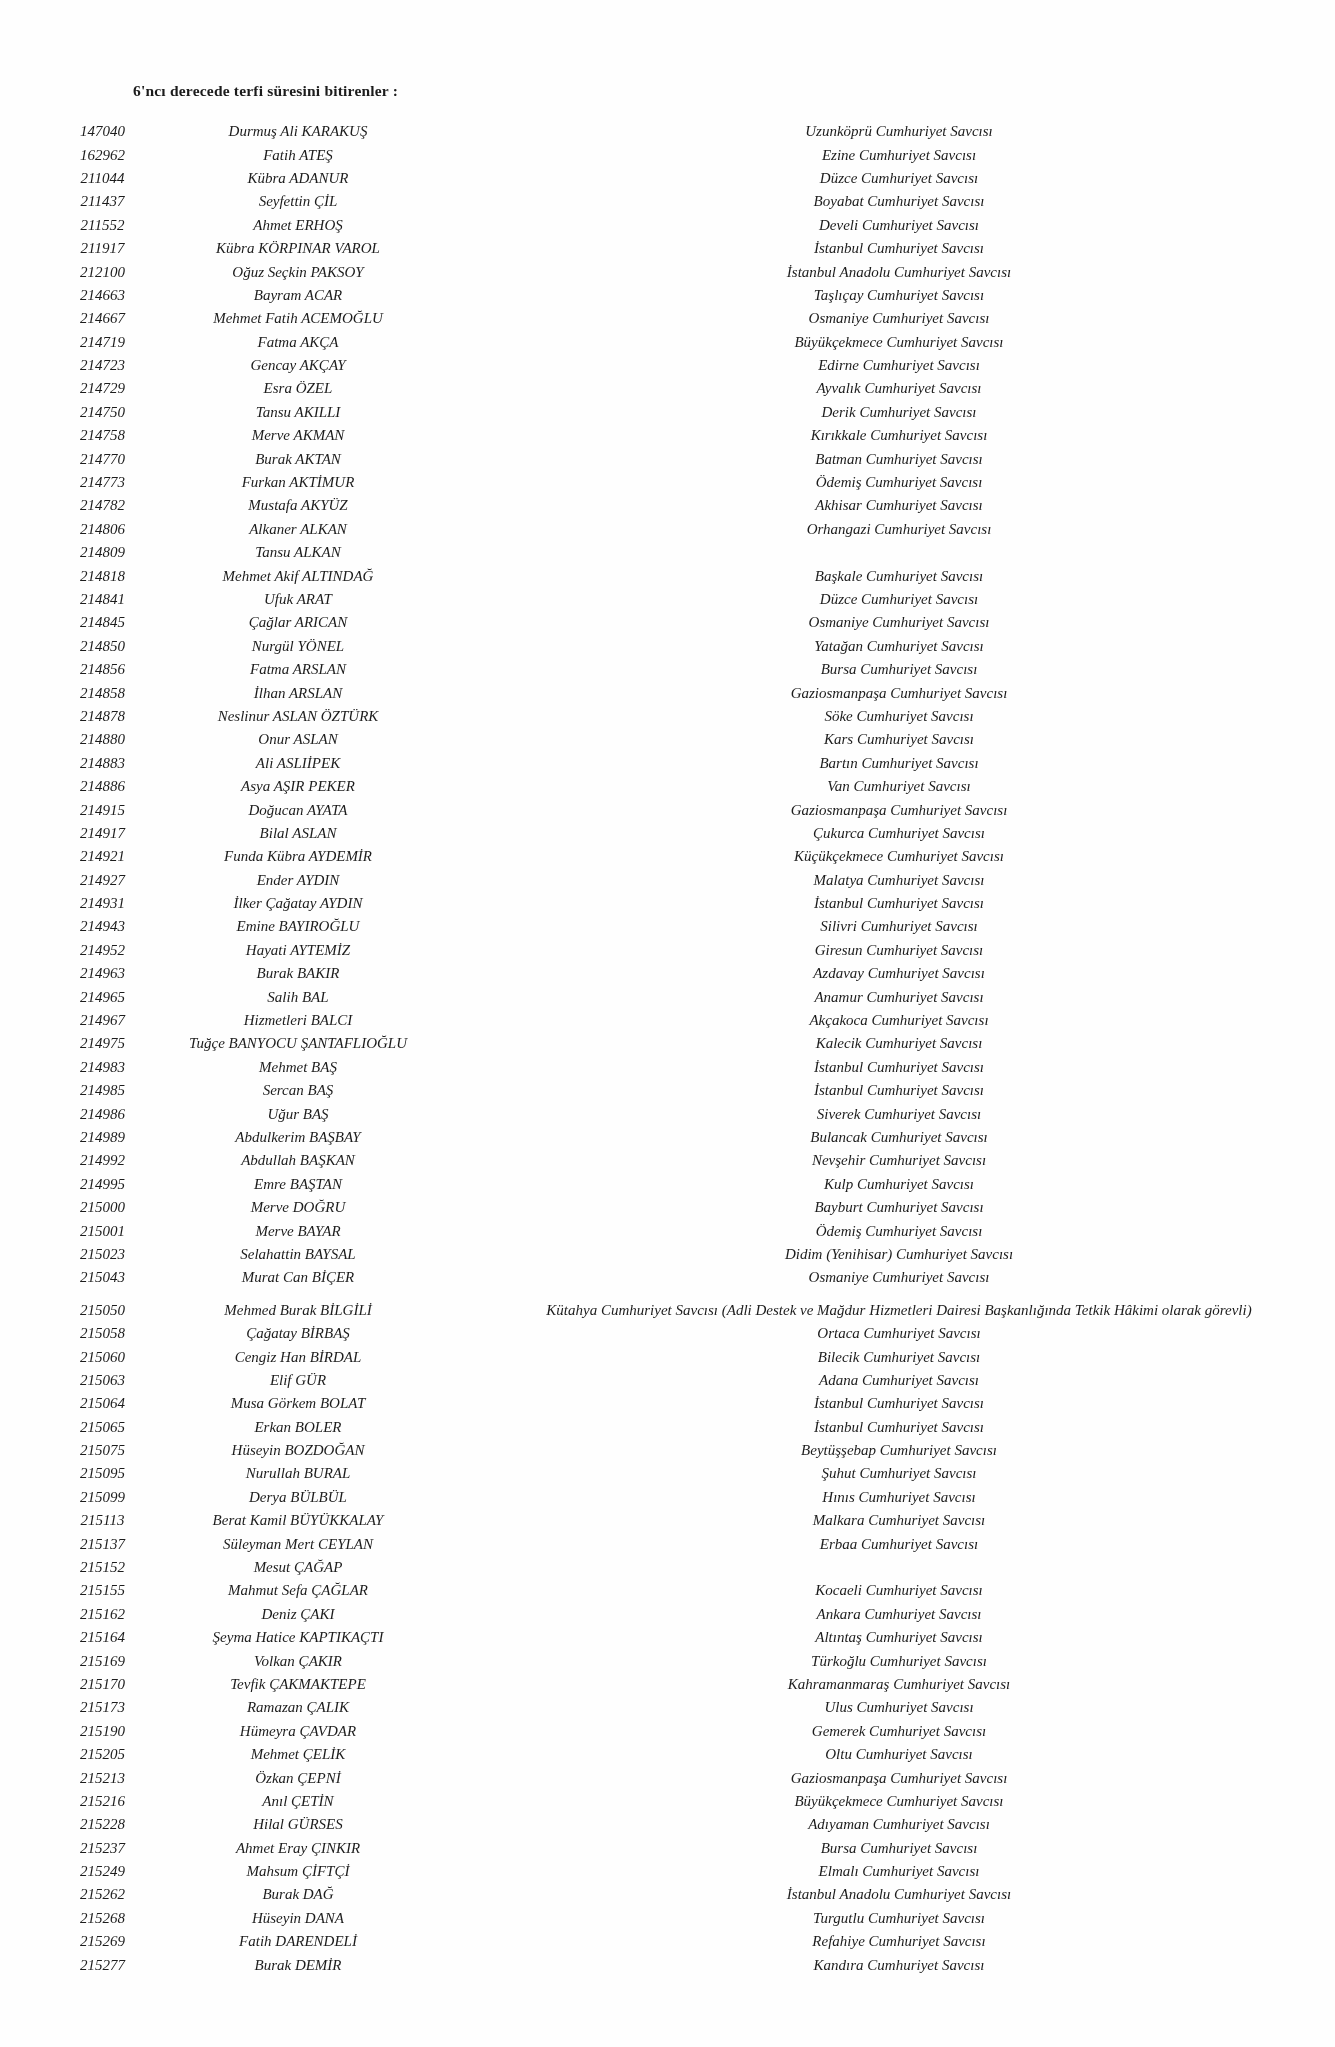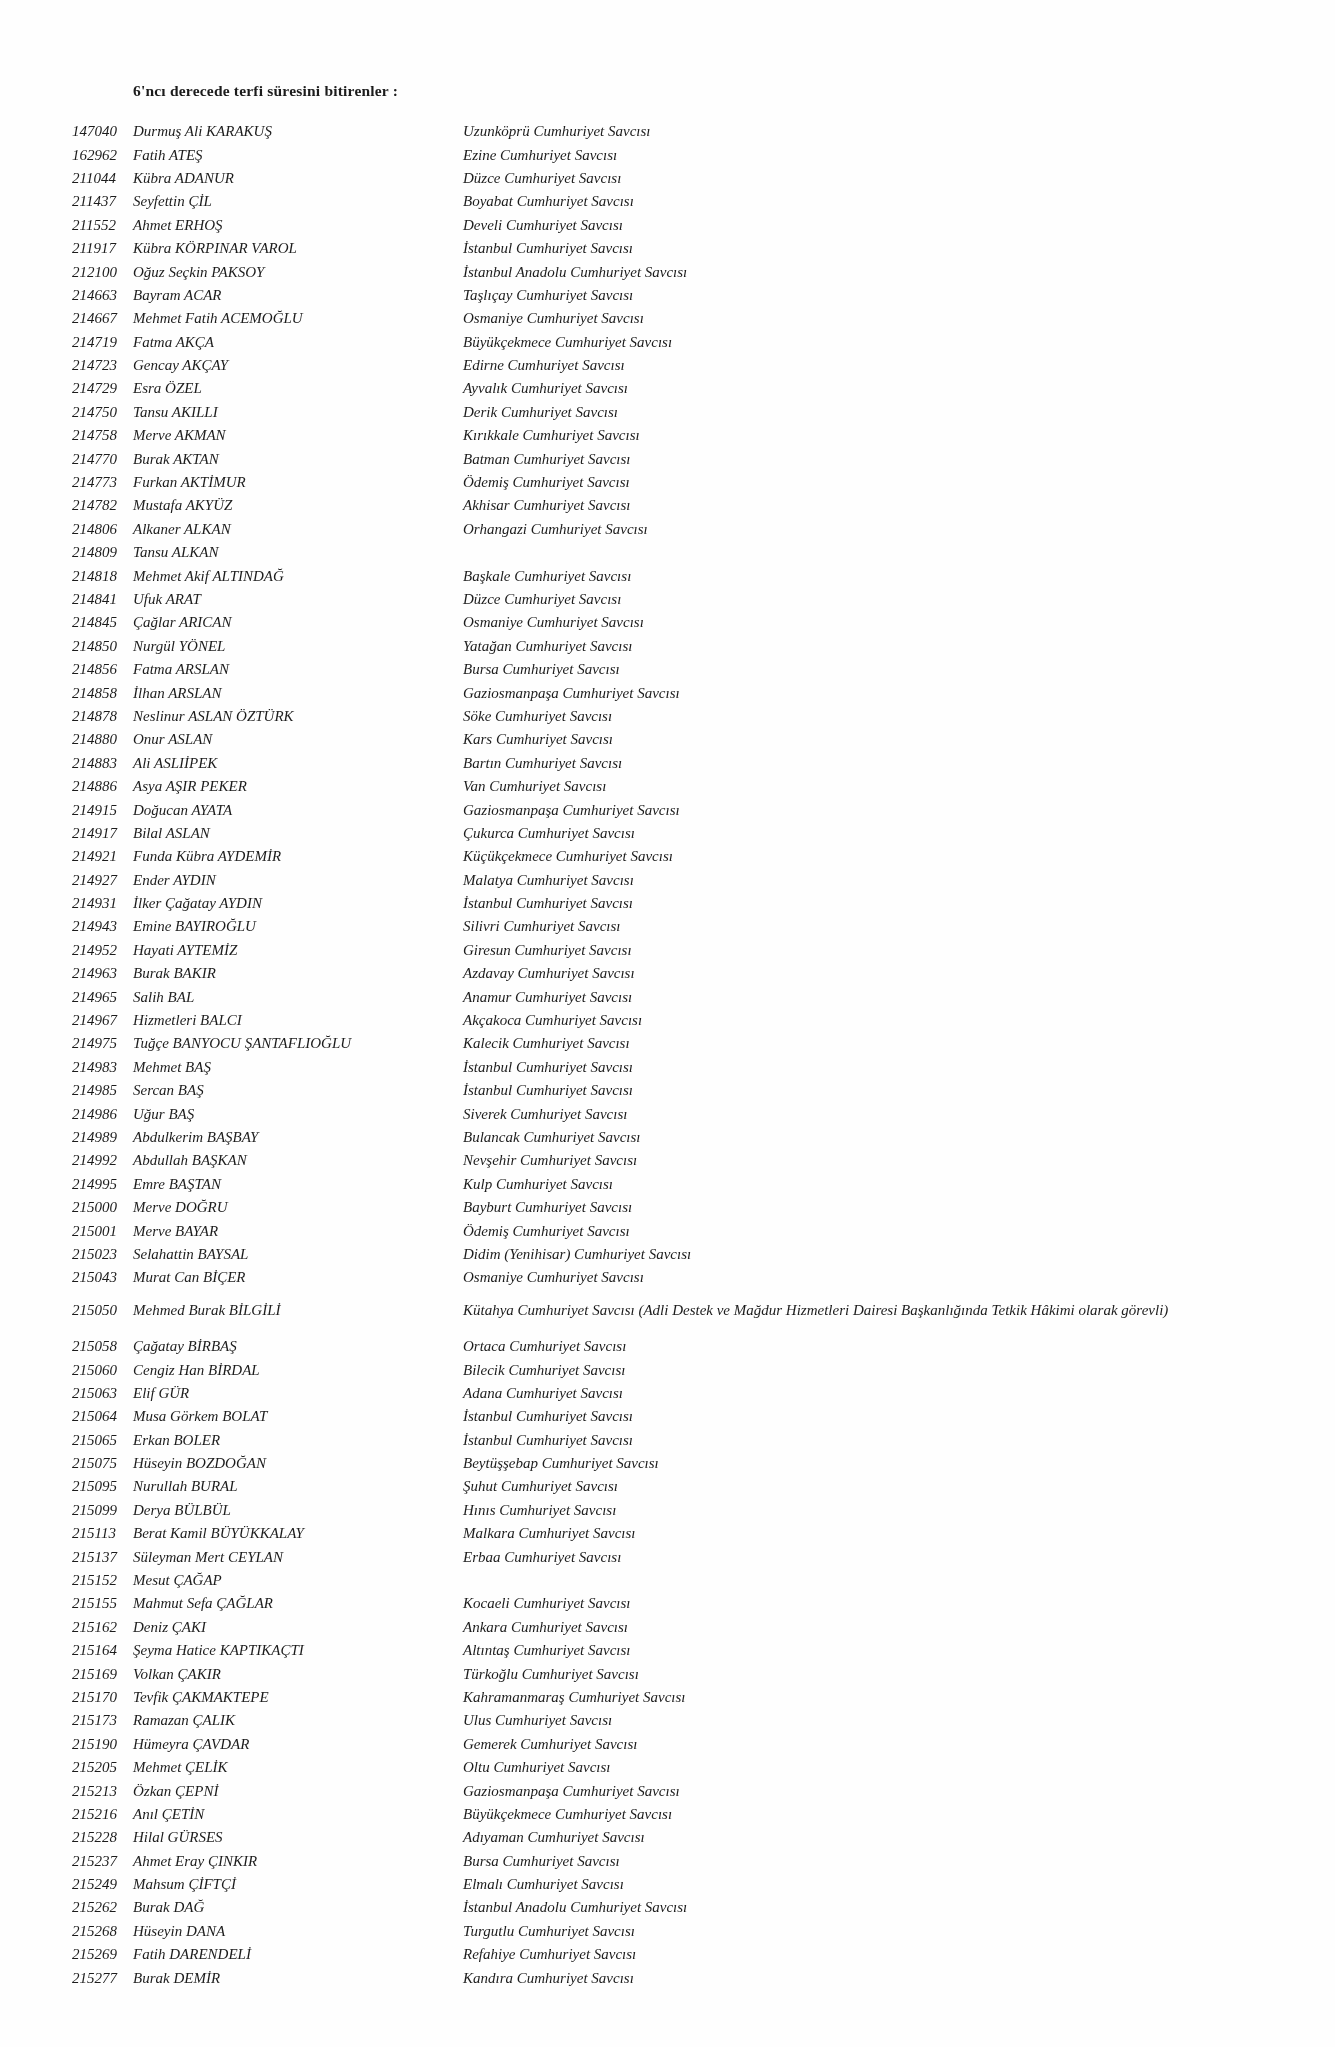--- a/index.html
+++ b/index.html
@@ -8,20 +8,21 @@
     background: #ffffff;
   }
   .page {
     position: relative;
     width: 1335px;
     height: 2047px;
     background: #fefefe;
     font-family: "Liberation Serif", "DejaVu Serif", serif;
     color: #1c1c1c;
     overflow: hidden;
+    text-align: center;
   }
   .heading {
     position: absolute;
     top: 82px;
     left: 133px;
     margin: 0;
     font-size: 15.5px;
     font-weight: bold;
     letter-spacing: 0.2px;
     white-space: nowrap;
@@ -35,21 +36,20 @@
   }
   .row {
     display: flex;
     align-items: center;
     height: 23.4px;
     font-size: 15px;
     white-space: nowrap;
   }
   .row.separated {
     margin-top: 9px;
-    margin-bottom: 13px;
   }
   .cell-no {
     display: inline-block;
     margin-left: 72px;
     width: 61px;
     flex: 0 0 auto;
   }
   .cell-name {
     display: inline-block;
     width: 330px;

